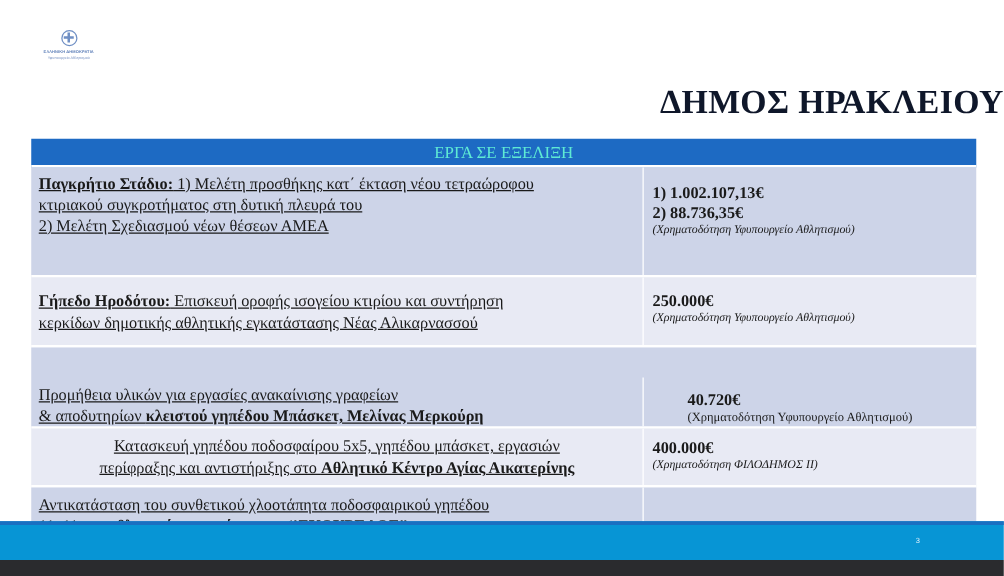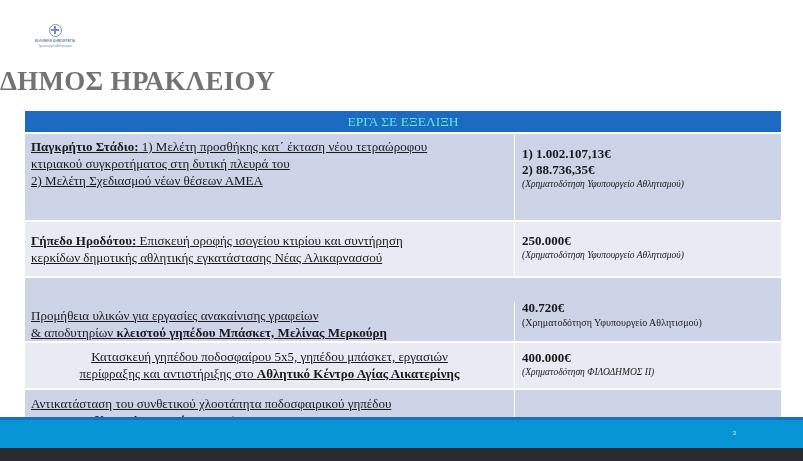--- a/index.html
+++ b/index.html
@@ -60,24 +60,24 @@
       font-size: 3px;
       color: #7b95c4;
       margin-top: 1px;
       white-space: nowrap;
     }
     .title {
       position: absolute;
       left: 0;
       width: 803px;
       top: 66px;
-      text-align: left;
+      text-align: right;
       font-size: 27px;
       font-weight: bold;
-      color: #737373;
+      color: #0f172a;
       letter-spacing: 0.3px;
     }
     .table {
       position: absolute;
       left: 25px;
       top: 111px;
       width: 756px;
     }
     .thead {
       background: #1d6ac3;
@@ -99,21 +99,21 @@
       box-sizing: border-box;
       padding: 4px 6px 0 6px;
       font-size: 13px;
       line-height: 17px;
       border-right: 1.5px solid #ffffff;
       text-decoration: underline;
     }
     .cell-amt {
       flex: 1;
       box-sizing: border-box;
-      padding: 6px 6px 12px 7px;
+      padding: 6px 6px 0 7px;
     }
     .amt {
       font-weight: bold;
       font-size: 13px;
       line-height: 16px;
     }
     .fund {
       font-style: italic;
       font-size: 9.5px;
       line-height: 13px;
@@ -183,21 +183,21 @@
       <div class="amt">250.000€</div>
       <div class="fund">(Χρηματοδότηση Υφυπουργείο Αθλητισμού)</div>
     </div>
   </div>
 
   <div class="row dark" style="height:63px;align-items:flex-end;">
     <div class="cell-desc" style="padding-top:5px;">
       <span>Προμήθεια υλικών για εργασίες ανακαίνισης γραφείων</span><br>
       <span>&amp; αποδυτηρίων </span><b>κλειστού γηπέδου Μπάσκετ, Μελίνας Μερκούρη</b>
     </div>
-    <div class="cell-amt" style="padding-top:16px;">
+    <div class="cell-amt" style="padding-top:16px;margin-left:28px;">
       <div class="amt">40.720€</div>
       <div class="fund upright">(Χρηματοδότηση Υφυπουργείο Αθλητισμού)</div>
     </div>
   </div>
 
   <div class="row light" style="height:45px;">
     <div class="cell-desc" style="padding-top:5px;text-align:center;">
       <span>Κατασκευή γηπέδου ποδοσφαίρου 5x5, γηπέδου μπάσκετ, εργασιών</span><br>
       <span>περίφραξης και αντιστήριξης στο </span><b>Αθλητικό Κέντρο Αγίας Αικατερίνης</b>
     </div>

